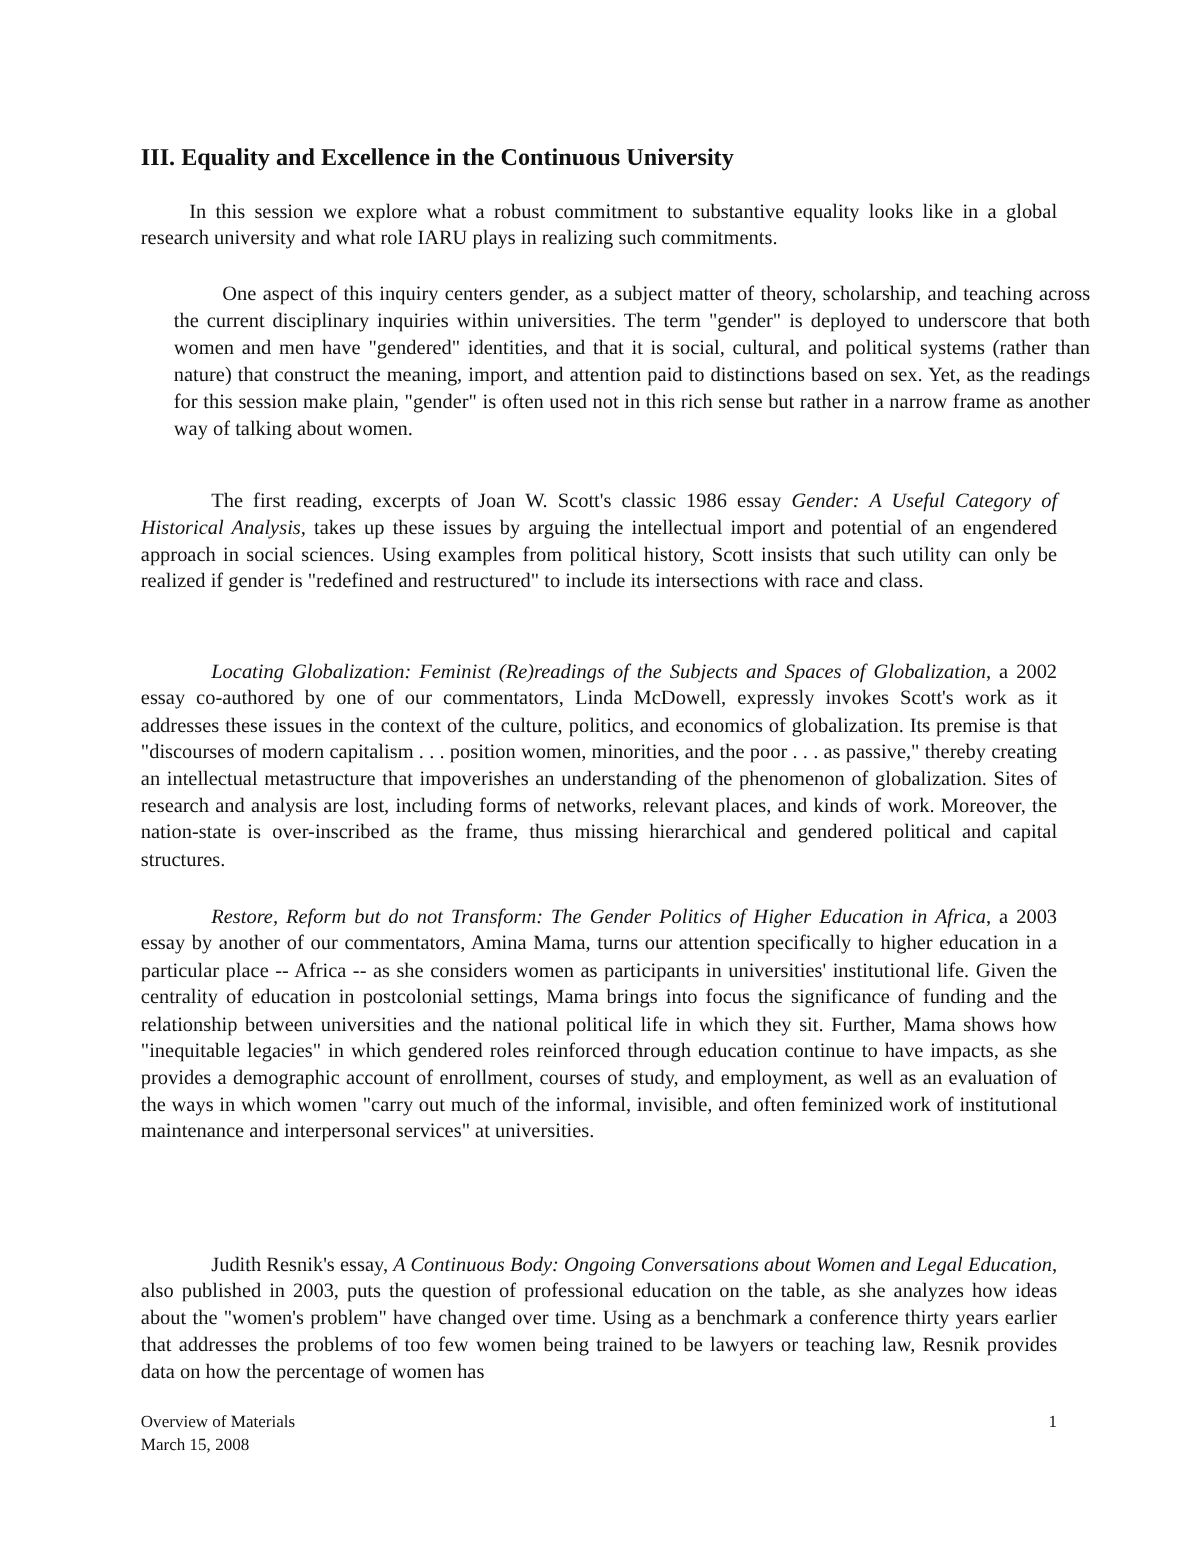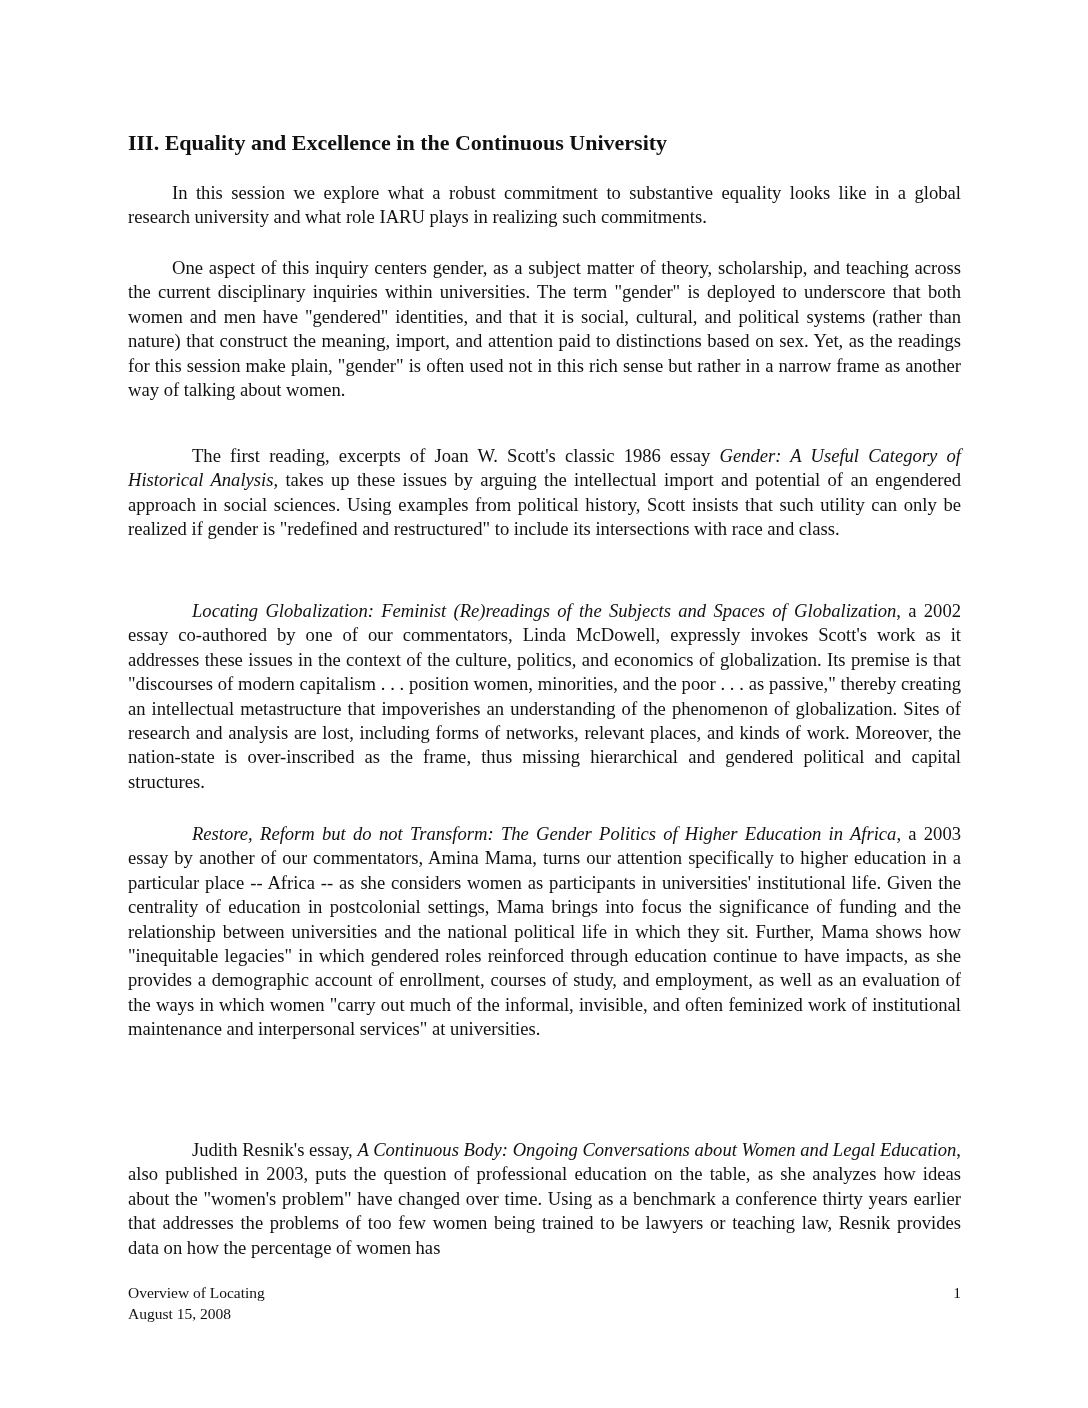--- a/index.html
+++ b/index.html
@@ -65,39 +65,39 @@
 <body>
 
 <div class="page">
 
   <h1 class="heading">III.  Equality and Excellence in the Continuous University</h1>
 
   <p class="para indent-sm" style="top:181px;">
     <span>In this session we explore what a robust commitment to substantive equality looks like in a global research university and what role IARU plays in realizing such commitments.</span>
   </p>
 
-  <p class="para indent-sm" style="top:256px;">
+  <p class="para indent-sm" style="top:256px;margin-left:30px;">
     <span>One aspect of this inquiry centers gender, as a subject matter of theory, scholarship, and teaching across the current disciplinary inquiries within universities.  The term "gender" is deployed to underscore that both women and men have "gendered" identities, and that it is social, cultural, and political systems (rather than nature) that construct the meaning, import, and attention paid to distinctions based on sex.   Yet, as the readings for this session make plain, "gender" is often used not in this rich sense but rather in a narrow frame as another way of talking about women.</span>
   </p>
 
   <p class="para indent-xs" style="top:444px;">
     <span>The first reading, excerpts of Joan W. Scott's classic 1986 essay </span><em>Gender: A Useful Category of Historical Analysis,</em><span> takes up these issues by arguing the intellectual import and potential of an engendered approach in social sciences.  Using examples from political history, Scott insists that such utility can only be realized if gender is "redefined and restructured" to include its intersections with race and class.</span>
   </p>
 
   <p class="para indent-xs" style="top:599px;">
     <em>Locating Globalization: Feminist (Re)readings of the Subjects and Spaces of Globalization</em><span>, a 2002 essay co-authored by one of our commentators, Linda McDowell, expressly invokes Scott's work as it addresses these issues in the context of the culture, politics, and economics of globalization.  Its premise is that "discourses of modern capitalism . . . position women, minorities, and the poor . . . as passive," thereby creating an intellectual metastructure that impoverishes an understanding of the phenomenon of globalization.  Sites of research and analysis are lost, including forms of networks, relevant places, and kinds of work. Moreover, the nation-state is over-inscribed as the frame, thus missing hierarchical and gendered political and capital structures.</span>
   </p>
 
   <p class="para indent-xs" style="top:822px;">
     <em>Restore, Reform but do not Transform: The Gender Politics of Higher Education in Africa</em><span>, a 2003 essay by another of our commentators, Amina Mama, turns our attention specifically to higher education in a particular place -- Africa -- as she considers women as participants in universities' institutional life.  Given the centrality of education in postcolonial settings, Mama brings into focus the significance of funding and the relationship between universities and the national political life in which they sit.  Further, Mama shows how "inequitable legacies" in which gendered roles reinforced through education continue to have impacts, as she provides a demographic account of enrollment, courses of study, and employment, as well as an evaluation of the ways in which women "carry out much of the informal, invisible, and often feminized work of institutional maintenance and interpersonal services" at universities.</span>
   </p>
 
   <p class="para indent-xs" style="top:1138px;">
     <span>Judith Resnik's essay, </span><em>A Continuous Body: Ongoing Conversations about Women and Legal Education</em><span>, also published in 2003, puts the question of professional education on the table, as she analyzes how ideas about the "women's problem" have changed over time.  Using as a benchmark a conference thirty years earlier that addresses the problems of  too few women being trained to be lawyers or teaching law, Resnik provides data on how the percentage of women has</span>
   </p>
 
   <div class="footer">
-    <span class="footer-line">Overview of Locating</span>
-    <span class="footer-line">August 15, 2008</span>
+    <span class="footer-line">Overview of Materials</span>
+    <span class="footer-line">March 15, 2008</span>
     <span class="page-number">1</span>
   </div>
 
 </div>
 
 </body></html>

